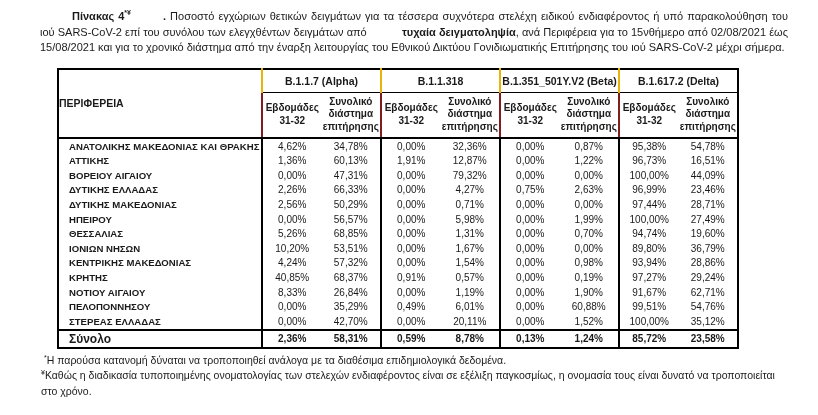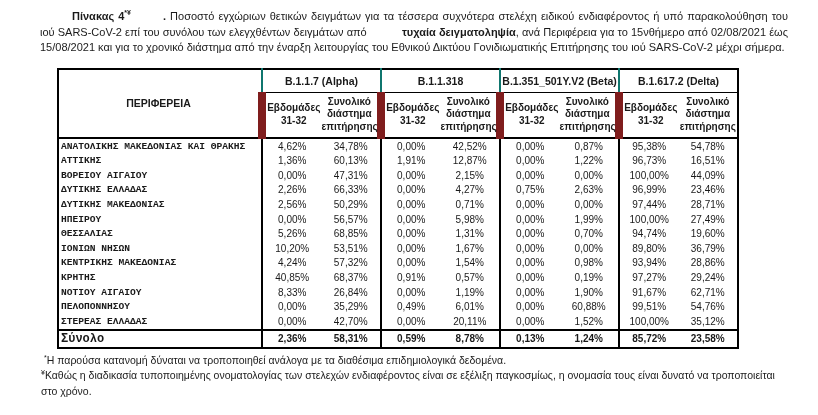--- a/index.html
+++ b/index.html
@@ -24,36 +24,36 @@
     border-collapse: collapse; table-layout: fixed;
     width: 680px; margin: 12px 0 0 17px;
     border: 2px solid #000;
   }
   col.c-region { width: 204px; }
   col.c-val { width: 59.5px; }
   th, td { padding: 0; margin: 0; vertical-align: middle; }
 
   th.variant {
     font-size: 10.5px; font-weight: bold; text-align: center;
-    height: 22px; border-left: 2px solid #0f766e; border-bottom: 1px solid #000;
+    height: 22px; border-left: 2px solid #eab308; border-bottom: 1px solid #000;
   }
   th.region-h {
-    font-size: 10.5px; font-weight: bold; text-align: center;
+    font-size: 10.5px; font-weight: bold; text-align: left;
     border-bottom: 2px solid #000;
   }
   th.sub {
     font-size: 10px; font-weight: bold; text-align: center;
     line-height: 12.6px; height: 44px;
     border-bottom: 2px solid #000;
   }
-  th.sub.g0 { border-left: 8px solid #7f1d1d; margin-top: 33px; }
+  th.sub.g0 { border-left: 2px solid #7f1d1d; margin-top: 33px; }
 
   td.region {
     font-size: 9.6px; font-weight: bold; text-align: left;
-    padding-left: 2px; white-space: nowrap; overflow: hidden; font-family: Liberation Mono, monospace;
+    padding-left: 10px; white-space: nowrap; overflow: hidden;
   }
   td.val { font-size: 10px; text-align: center; height: 14.6px; }
   td.val.g0 { border-left: 2px solid #000; margin-top: 24px; }
   tr.total td { font-weight: bold; border-top: 2px solid #000; }
   tr.total td.region { font-size: 12px; }
   tr.total td.val { height: 16.5px; }
 
   
   .footnotes { margin: 4px 0 0 1px; font-size: 10.5px; line-height: 15.4px; text-align: left; }
   .footnotes p { margin: 0; }
@@ -98,21 +98,21 @@
         <th class="sub">Συνολικό διάστημα επιτήρησης</th>
       </tr>
     </thead>
     <tbody>
 
     <tr>
     <td class="region">ΑΝΑΤΟΛΙΚΗΣ ΜΑΚΕΔΟΝΙΑΣ ΚΑΙ ΘΡΑΚΗΣ</td>
     <td class="val g0">4,62%</td>
     <td class="val">34,78%</td>
     <td class="val g0">0,00%</td>
-    <td class="val">42,52%</td>
+    <td class="val">32,36%</td>
     <td class="val g0">0,00%</td>
     <td class="val">0,87%</td>
     <td class="val g0">95,38%</td>
     <td class="val">54,78%</td>
   </tr>
         <tr>
     <td class="region">ΑΤΤΙΚΗΣ</td>
     <td class="val g0">1,36%</td>
     <td class="val">60,13%</td>
     <td class="val g0">1,91%</td>
@@ -120,21 +120,21 @@
     <td class="val g0">0,00%</td>
     <td class="val">1,22%</td>
     <td class="val g0">96,73%</td>
     <td class="val">16,51%</td>
   </tr>
         <tr>
     <td class="region">ΒΟΡΕΙΟΥ ΑΙΓΑΙΟΥ</td>
     <td class="val g0">0,00%</td>
     <td class="val">47,31%</td>
     <td class="val g0">0,00%</td>
-    <td class="val">2,15%</td>
+    <td class="val">79,32%</td>
     <td class="val g0">0,00%</td>
     <td class="val">0,00%</td>
     <td class="val g0">100,00%</td>
     <td class="val">44,09%</td>
   </tr>
         <tr>
     <td class="region">ΔΥΤΙΚΗΣ ΕΛΛΑΔΑΣ</td>
     <td class="val g0">2,26%</td>
     <td class="val">66,33%</td>
     <td class="val g0">0,00%</td>

